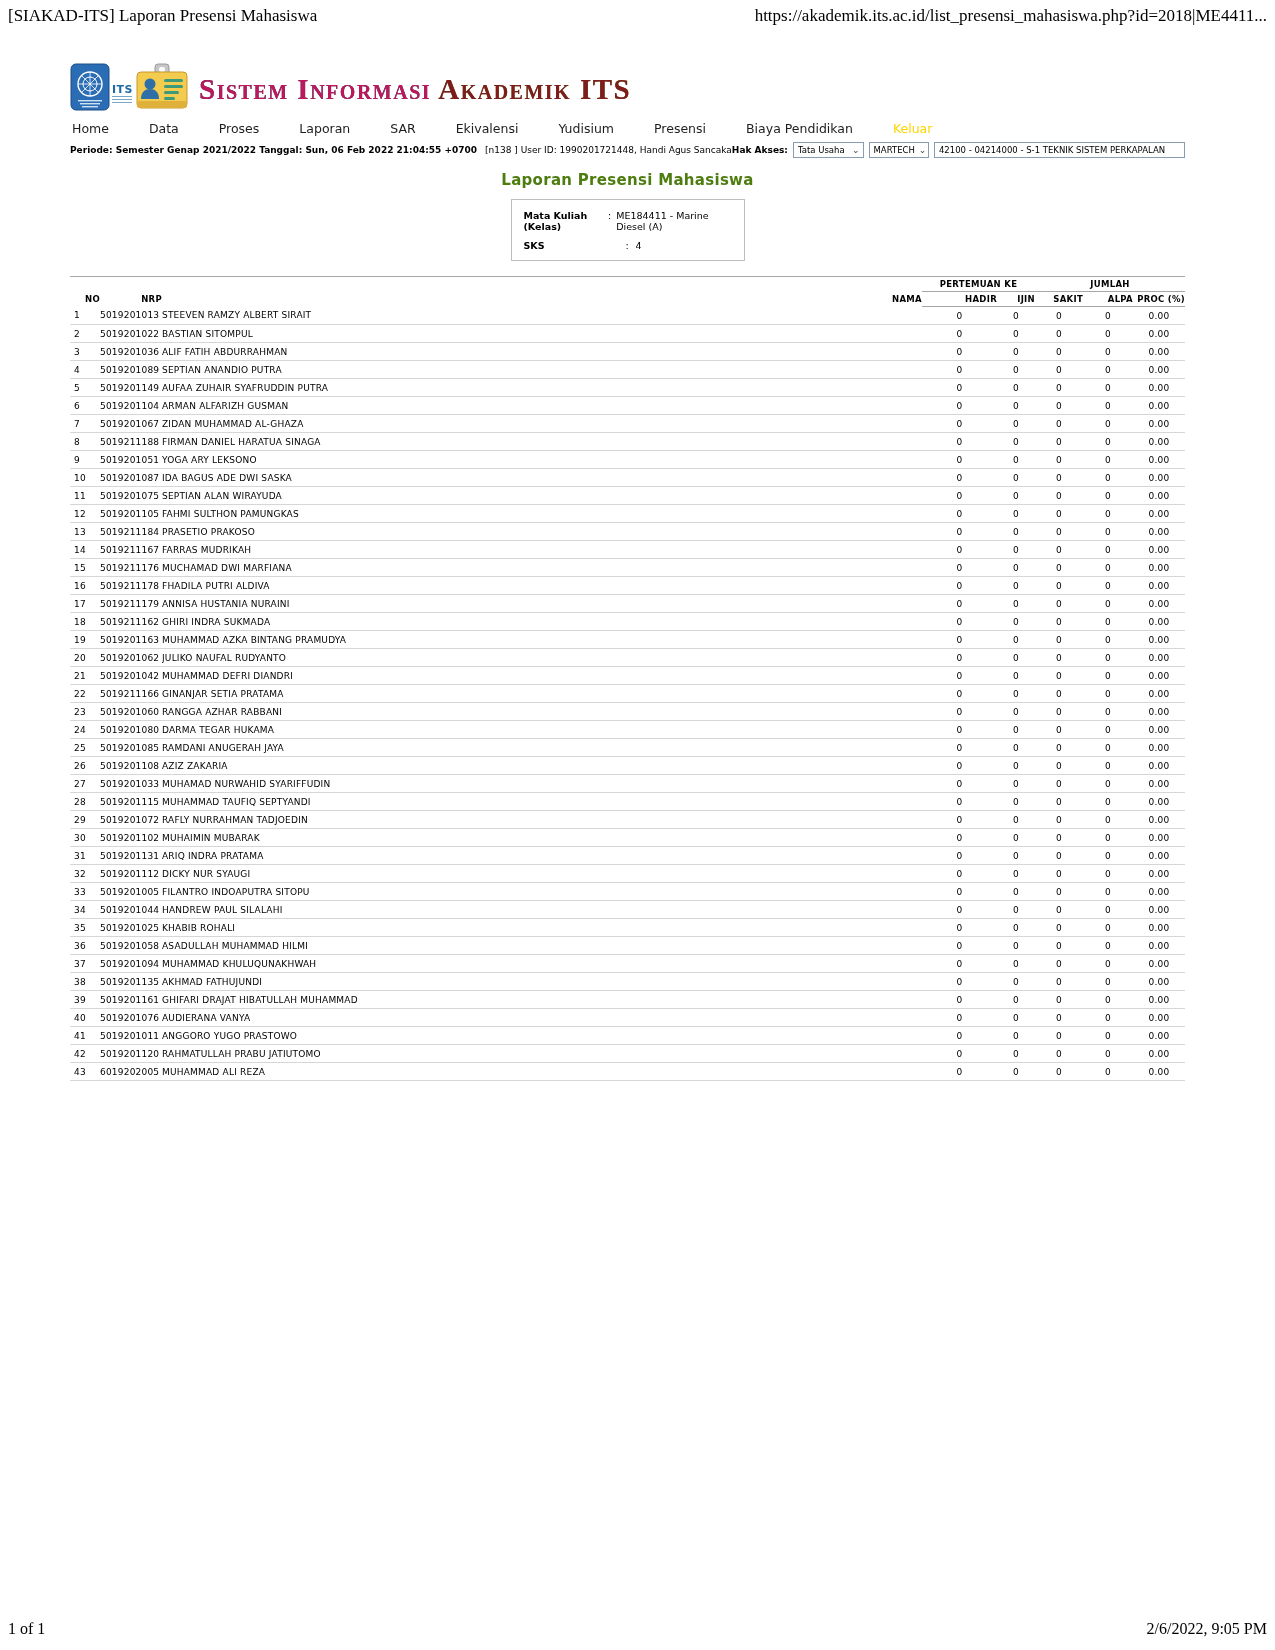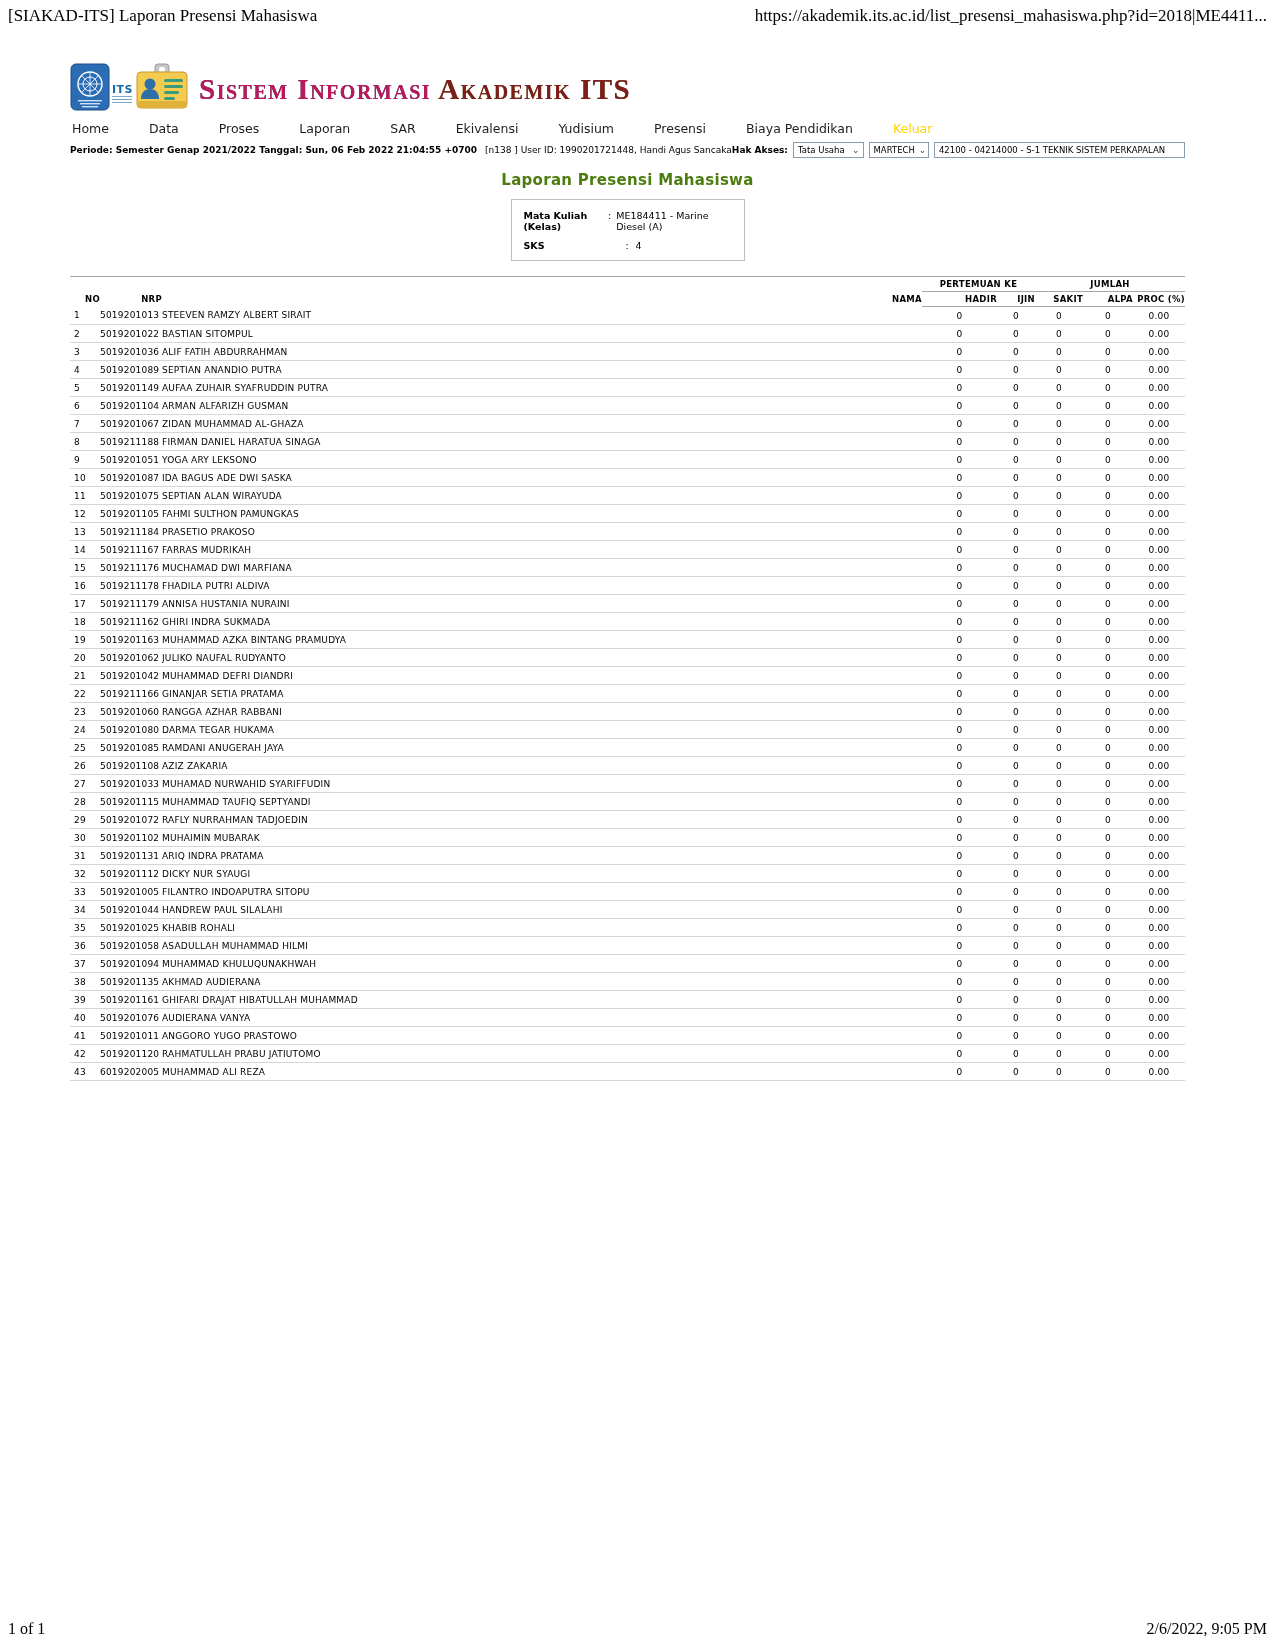--- a/index.html
+++ b/index.html
@@ -567,21 +567,21 @@
           <td class="c-nama">MUHAMMAD KHULUQUNAKHWAH</td>
           <td class="c-num">0</td>
           <td class="c-num">0</td>
           <td class="c-num">0</td>
           <td class="c-num">0</td>
           <td class="c-num">0.00</td>
         </tr>
         <tr>
           <td class="c-no">38</td>
           <td class="c-nrp">5019201135</td>
-          <td class="c-nama">AKHMAD AUDIERANA</td>
+          <td class="c-nama">AKHMAD FATHUJUNDI</td>
           <td class="c-num">0</td>
           <td class="c-num">0</td>
           <td class="c-num">0</td>
           <td class="c-num">0</td>
           <td class="c-num">0.00</td>
         </tr>
         <tr>
           <td class="c-no">39</td>
           <td class="c-nrp">5019201161</td>
           <td class="c-nama">GHIFARI DRAJAT HIBATULLAH MUHAMMAD</td>

